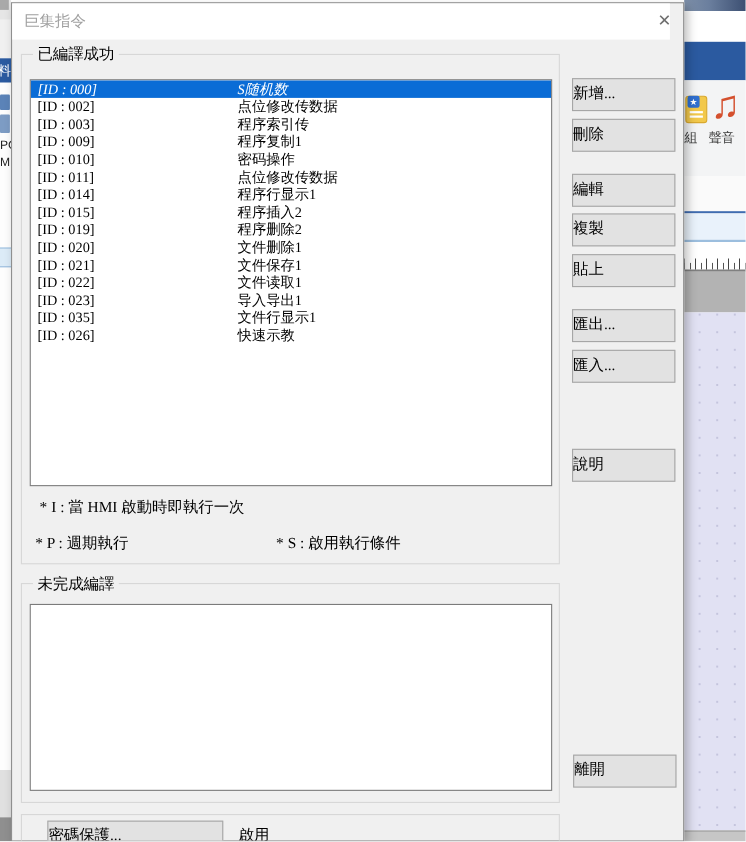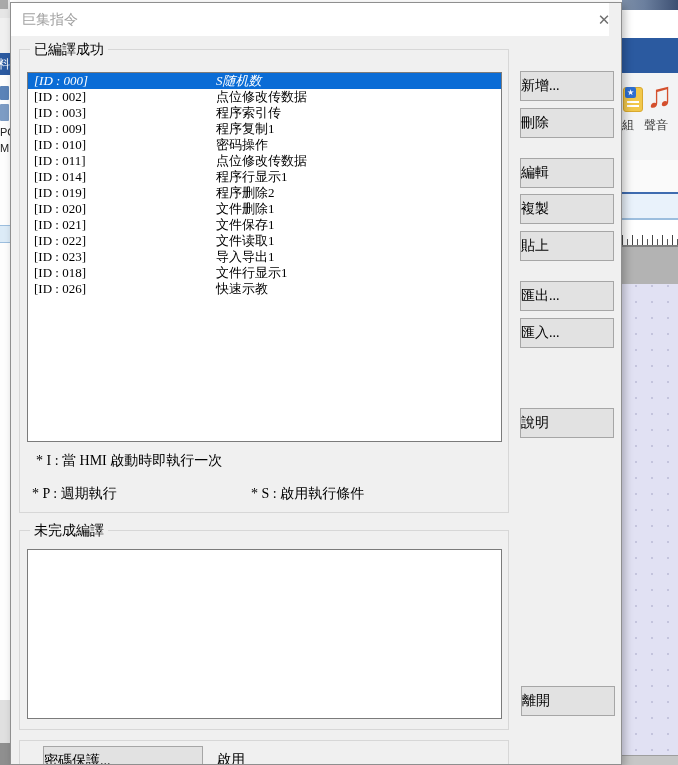--- a/index.html
+++ b/index.html
@@ -179,41 +179,45 @@
         </div>
         <div class="lrow">
           <span class="lid">[ID : 011]</span>
           <span class="lname">点位修改传数据</span>
         </div>
         <div class="lrow">
           <span class="lid">[ID : 014]</span>
           <span class="lname">程序行显示1</span>
         </div>
         <div class="lrow">
+          <span class="lid">[ID : 015]</span>
+          <span class="lname">程序插入2</span>
+        </div>
+        <div class="lrow">
           <span class="lid">[ID : 019]</span>
           <span class="lname">程序删除2</span>
         </div>
         <div class="lrow">
           <span class="lid">[ID : 020]</span>
           <span class="lname">文件删除1</span>
         </div>
         <div class="lrow">
           <span class="lid">[ID : 021]</span>
           <span class="lname">文件保存1</span>
         </div>
         <div class="lrow">
           <span class="lid">[ID : 022]</span>
           <span class="lname">文件读取1</span>
         </div>
         <div class="lrow">
           <span class="lid">[ID : 023]</span>
           <span class="lname">导入导出1</span>
         </div>
         <div class="lrow">
-          <span class="lid">[ID : 018]</span>
+          <span class="lid">[ID : 035]</span>
           <span class="lname">文件行显示1</span>
         </div>
         <div class="lrow">
           <span class="lid">[ID : 026]</span>
           <span class="lname">快速示教</span>
         </div>
       </div>
 
     <div class="abs note note-i">* I : 當 HMI 啟動時即執行一次</div>
     <div class="abs note note-p">* P : 週期執行</div>

